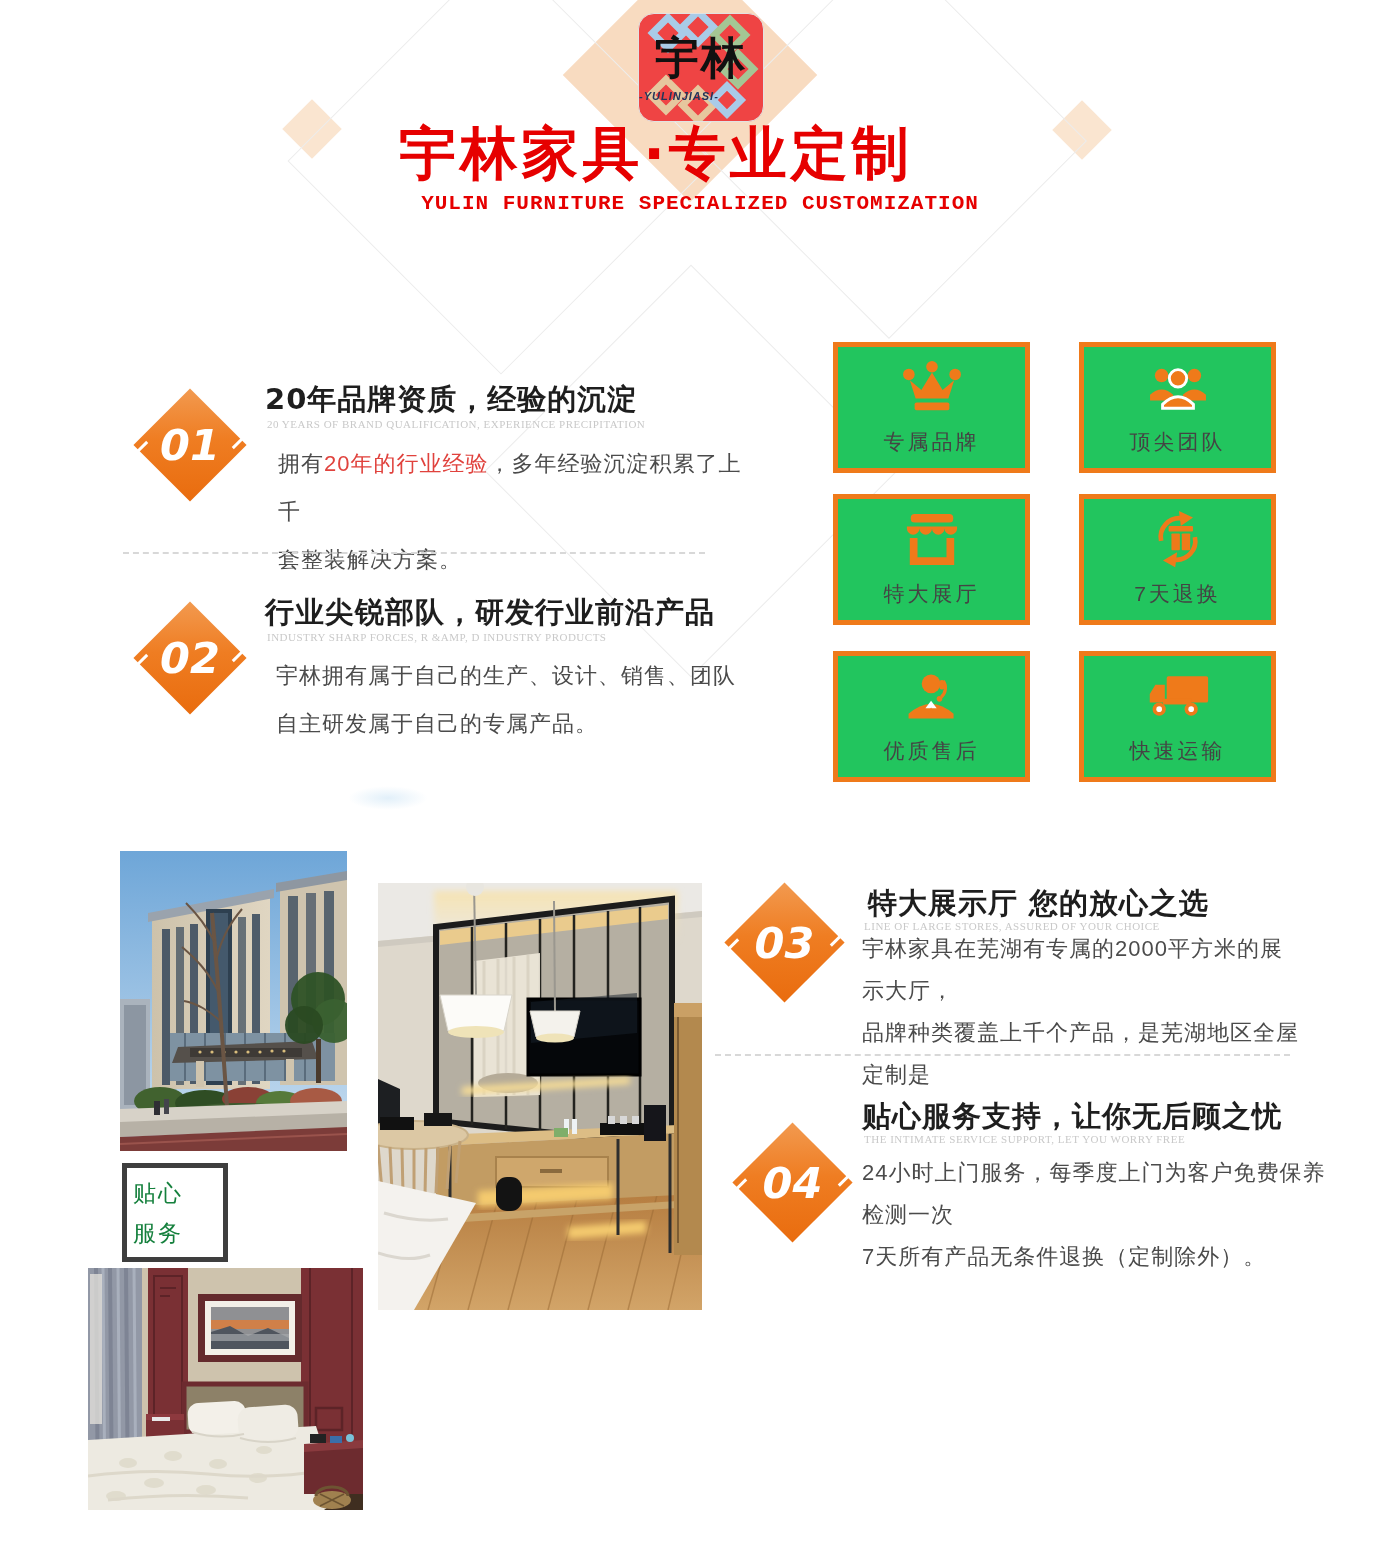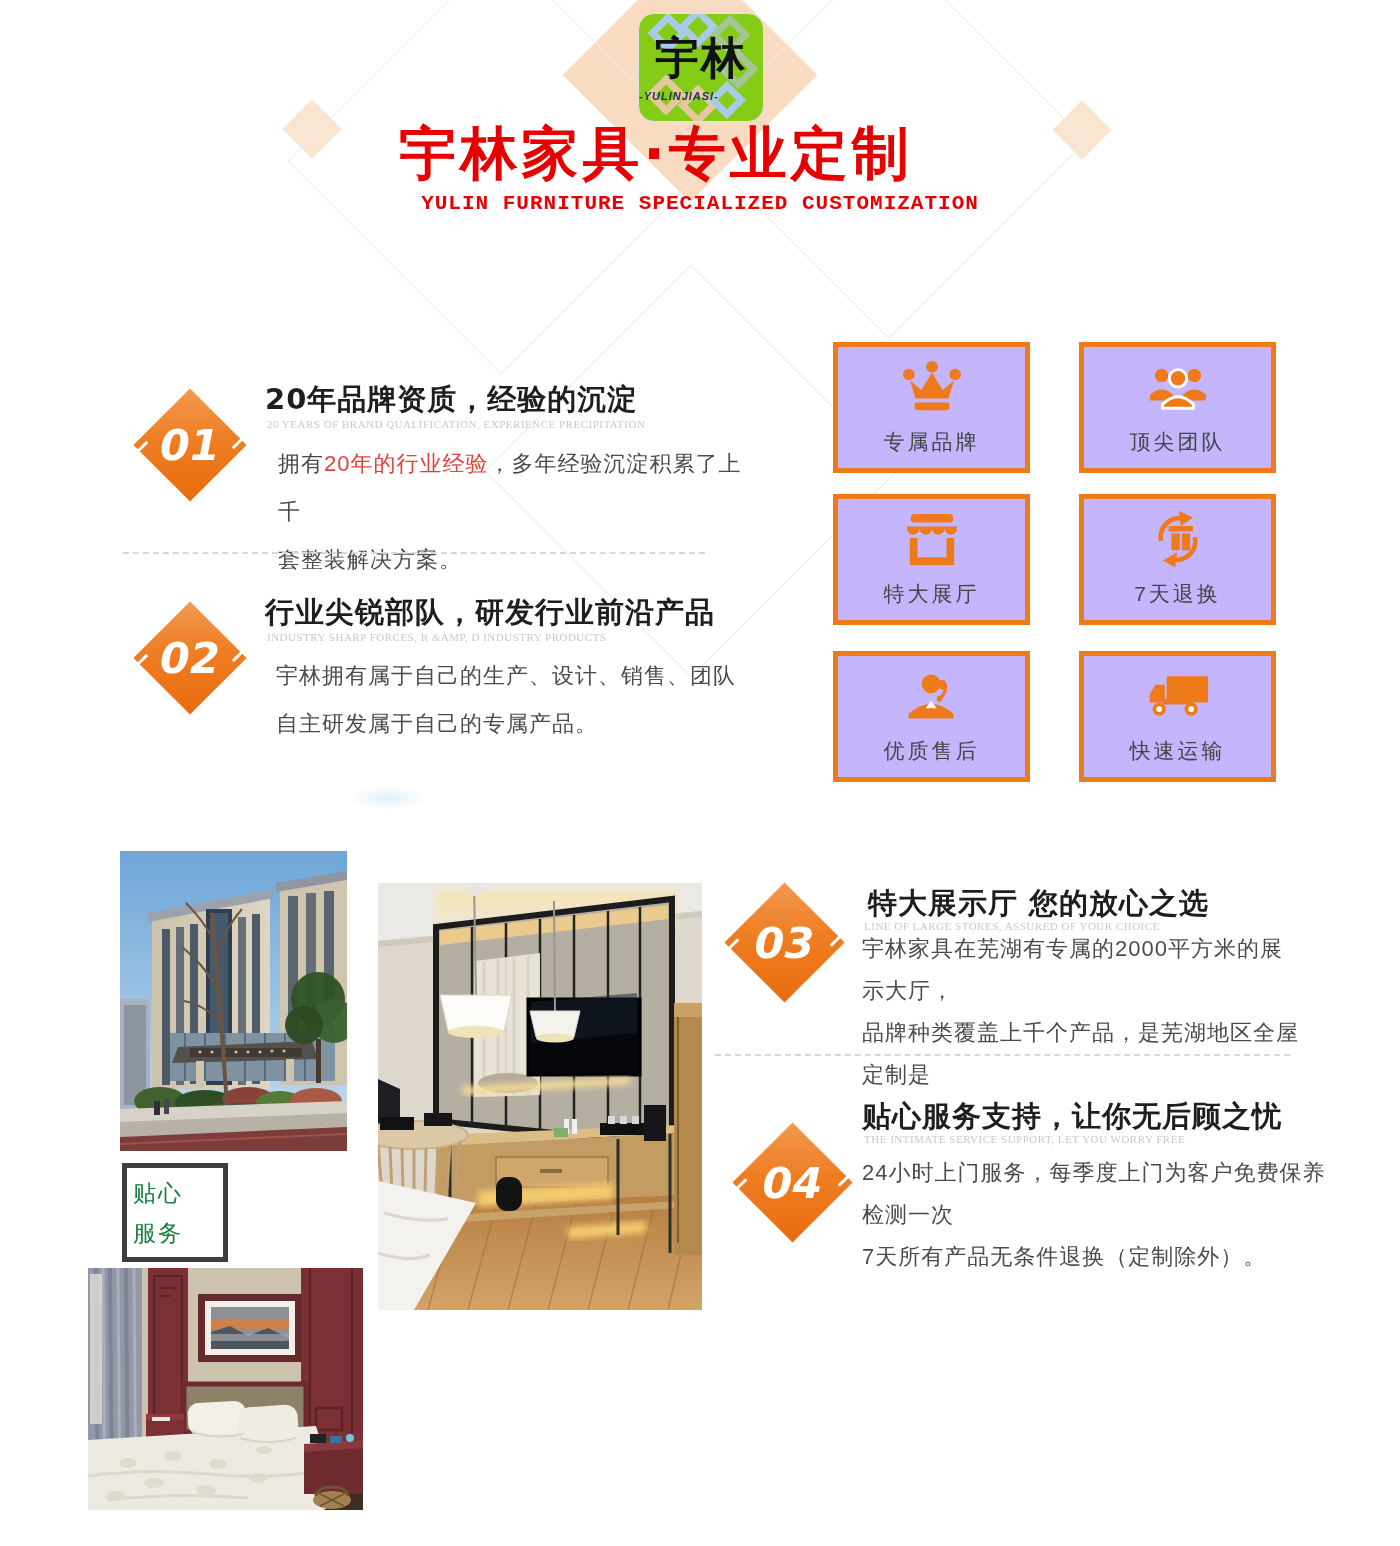--- a/index.html
+++ b/index.html
@@ -10,21 +10,21 @@
   .dm-outline{border:1px solid #ececec;}
   #dm-peach-big{left:600px;top:-15px;width:180px;height:180px;background:#f8dbc0;}
   #dm-peach-left{left:291px;top:108px;width:42px;height:42px;background:#fae5d0;}
   #dm-peach-right{left:1061px;top:109px;width:42px;height:42px;background:#fae5d0;}
   #dm-outline-left{left:350px;top:10px;width:300px;height:300px;}
   #dm-outline-right{left:749px;top:1px;width:278px;height:278px;}
   #dm-outline-mid{left:545px;top:325px;width:290px;height:290px;}
   .smudge{position:absolute;left:348px;top:786px;width:80px;height:24px;z-index:0;
           background:radial-gradient(ellipse,rgba(150,200,235,.28),rgba(150,200,235,0) 70%);}
   
-  .logo-box{position:absolute;left:638px;top:13px;width:124px;height:107px;background:#84cc16;
+  .logo-box{position:absolute;left:638px;top:13px;width:124px;height:107px;background:#ef4444;
             border:1px solid #e2e2e2;border-radius:16px;z-index:2;overflow:hidden;}
   .logo-box svg{position:absolute;left:0;top:0;}
   .logo-cn{position:absolute;left:0;top:22px;width:100%;text-align:center;font-size:44px;
            font-weight:900;color:#111;letter-spacing:2px;line-height:44px;z-index:3;
            font-family:"DejaVu Sans",sans-serif;}
   .logo-en{position:absolute;left:0;top:76px;width:100%;text-align:left;font-size:11px;
            font-weight:bold;font-style:italic;color:#23355a;letter-spacing:1px;z-index:3;}
   
   .main-title{position:absolute;left:0;top:116px;width:1312px;text-align:center;z-index:2;
               font-size:57px;font-weight:bold;color:#e60000;letter-spacing:4px;
@@ -53,21 +53,21 @@
   .sec-body{position:absolute;z-index:1;font-size:22px;color:#4b4b4b;letter-spacing:1px;}
   .sec-body .red{color:#e0423d;}
   #t1{left:265px;top:380px;} #sub1{left:267px;top:418px;} #b1{left:278px;top:440px;width:470px;line-height:48px;}
   #t2{left:265px;top:593px;} #sub2{left:267px;top:631px;} #b2{left:276px;top:652px;width:480px;line-height:48px;}
   #t3{left:868px;top:884px;} #sub3{left:864px;top:920px;} #b3{left:862px;top:928px;width:440px;line-height:42px;}
   #t4{left:862px;top:1097px;} #sub4{left:864px;top:1133px;} #b4{left:862px;top:1152px;width:480px;line-height:42px;}
   .dashed{position:absolute;z-index:1;border-top:2px dashed #d8d8d8;}
   #div1{left:123px;top:552px;width:582px;}
   #div2{left:715px;top:1054px;width:575px;}
   
-  .fbox{position:absolute;z-index:1;width:187px;height:121px;border:5px solid #ef7a1a;background:#c4b5fd;}
+  .fbox{position:absolute;z-index:1;width:187px;height:121px;border:5px solid #ef7a1a;background:#22c55e;}
   .fbox .icon{position:absolute;top:10px;left:0;width:100%;height:60px;display:flex;
               align-items:center;justify-content:center;}
   .fbox .lbl{position:absolute;bottom:12px;left:0;width:100%;text-align:center;font-size:21px;
              color:#444;letter-spacing:3px;}
   #fb1{left:833px;top:342px;} #fb2{left:1079px;top:342px;}
   #fb3{left:833px;top:494px;} #fb4{left:1079px;top:494px;}
   #fb5{left:833px;top:651px;} #fb6{left:1079px;top:651px;}
   
   .photo{position:absolute;z-index:1;overflow:hidden;}
   #photo-building{left:120px;top:851px;width:227px;height:300px;}

